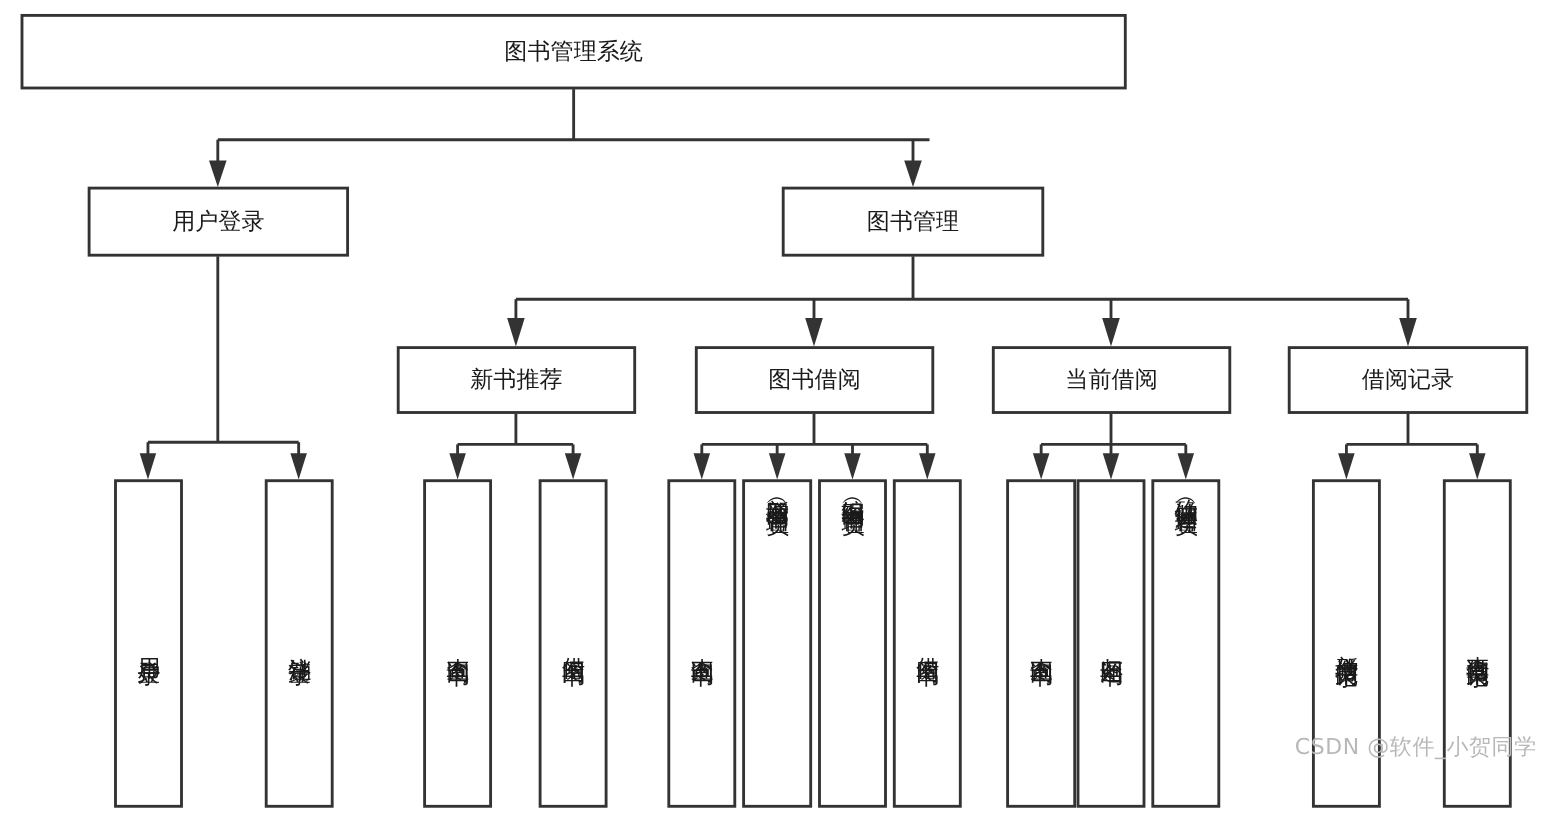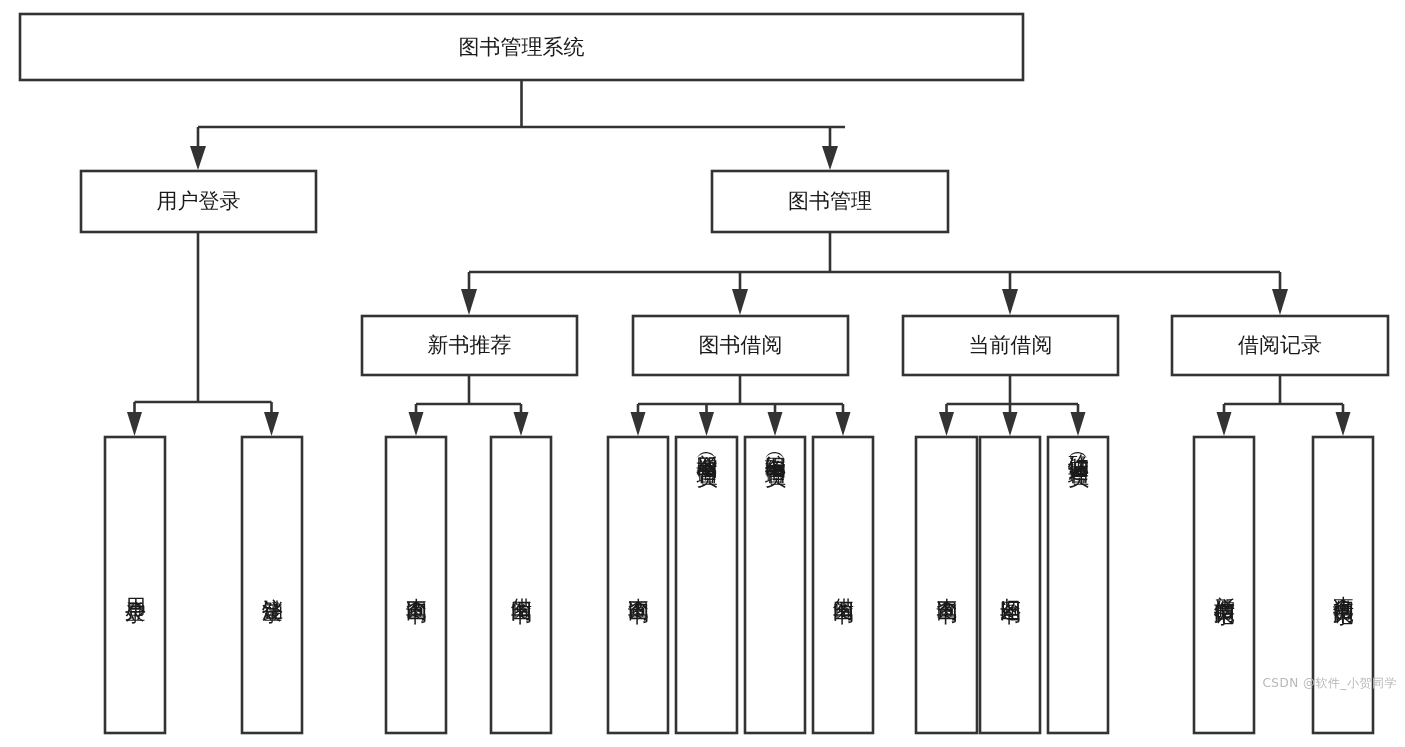--- a/index.html
+++ b/index.html
@@ -63,21 +63,21 @@
     letter-spacing: 2px;
     color: #1a1a1a;
     white-space: nowrap;
     text-align: center;
   }
   #watermark {
     position: absolute;
     right: 8px;
     bottom: 6px;
     font-family: "DejaVu Sans", "Liberation Sans", sans-serif;
-    font-size: 12px;
+    font-size: 20px;
     color: #b8b8b8;
     letter-spacing: 0.5px;
     user-select: none;
   }
 </style>
 </head>
 <body>
 
 <div id="diagram-root">
 

